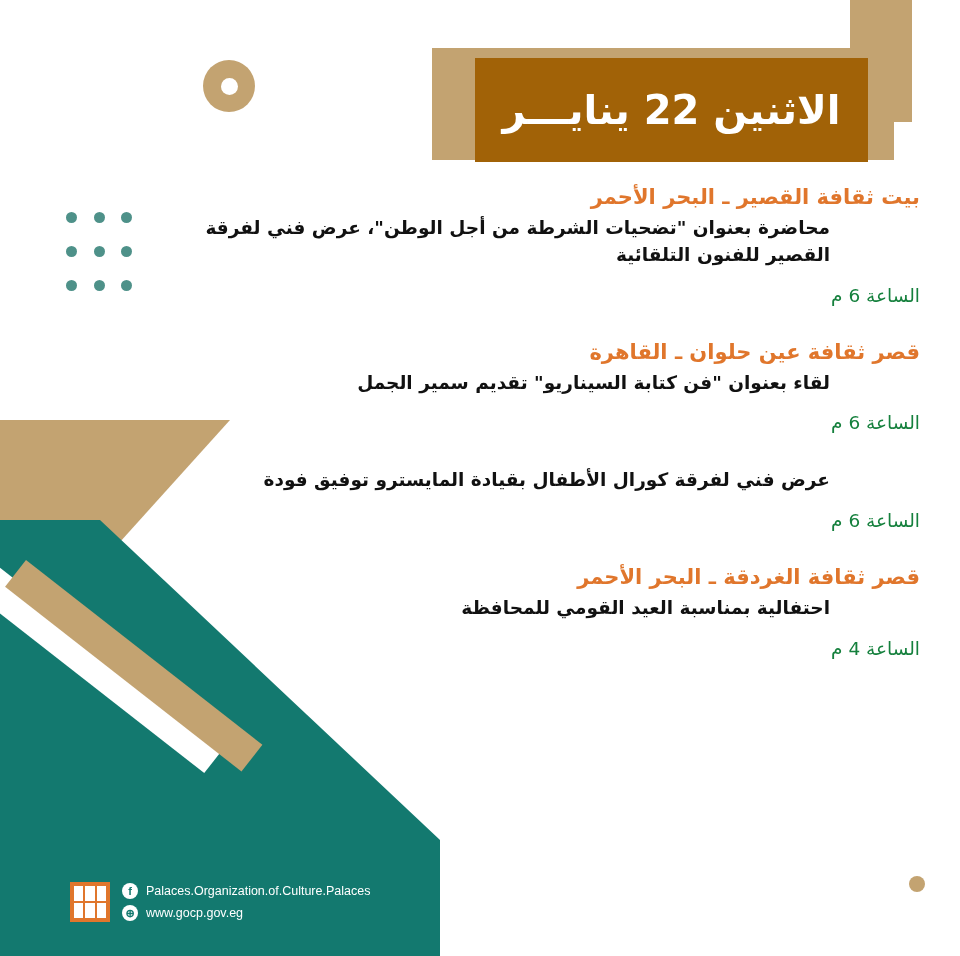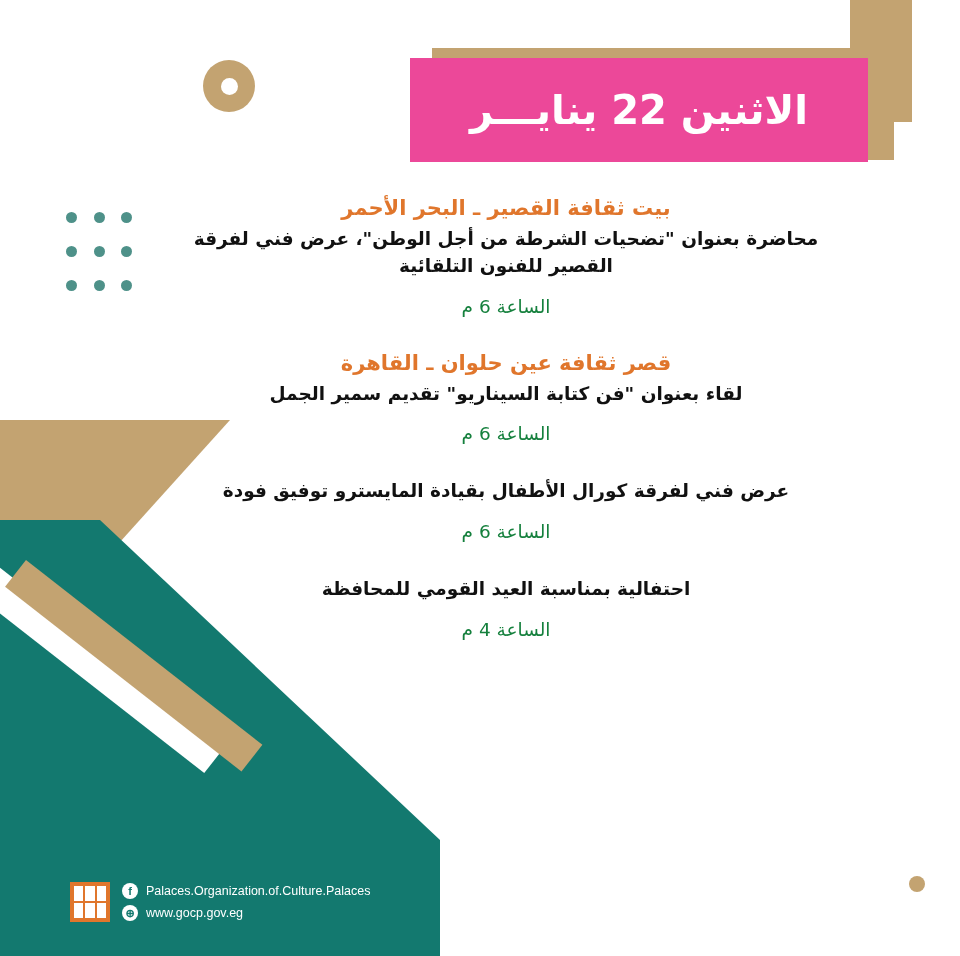--- a/index.html
+++ b/index.html
@@ -22,22 +22,22 @@
     width: 62px; height: 122px;
     background: #c3a371;
   }
   #title-shadow {
     right: 66px; top: 48px;
     width: 462px; height: 112px;
     background: #c3a371;
   }
   #title-banner {
     right: 92px; top: 58px;
-    width: 458px; height: 104px;
-    background: #ec4899;
+    width: 393px; height: 104px;
+    background: #a16207;
     display: flex;
     align-items: center;
     justify-content: center;
   }
   #title-text {
     color: #ffffff;
     font-size: 40px;
     font-weight: bold;
     letter-spacing: 0px;
     direction: rtl;
@@ -107,24 +107,24 @@
   #dot-br {
     right: 35px; top: 876px;
     width: 16px; height: 16px;
     border-radius: 50%;
     background: #c3a371;
   }
 
   
   #events {
     position: absolute;
-    right: 0; top: 196px;
+    right: 0; top: 185px;
     width: 900px;
-    padding-left: 0; padding-right: 8px;
-    text-align: center;
+    padding-left: 0; padding-right: 0;
+    text-align: right;
     direction: rtl;
   }
   .event { margin-bottom: 34px; padding-left: 40px; padding-right: 40px; }
   .event-venue {
     color: #e0762c;
     font-size: 21px;
     font-weight: bold;
     margin-bottom: 6px;
   }
   .event-desc {
@@ -237,20 +237,21 @@
     <div class="event-desc">لقاء بعنوان "فن كتابة السيناريو" تقديم سمير الجمل</div>
     <div class="event-time">الساعة 6 م</div>
   </div>
 
   <div class="event">
     <div class="event-desc">عرض فني لفرقة كورال الأطفال بقيادة المايسترو توفيق فودة</div>
     <div class="event-time">الساعة 6 م</div>
   </div>
 
   <div class="event">
+    <div class="event-venue">قصر ثقافة الغردقة ـ البحر الأحمر</div>
     <div class="event-desc">احتفالية بمناسبة العيد القومي للمحافظة</div>
     <div class="event-time">الساعة 4 م</div>
   </div>
 
 </div>
 
 <div id="footer-left">
   <div id="logo-box">
     <span></span>
       <span></span>

